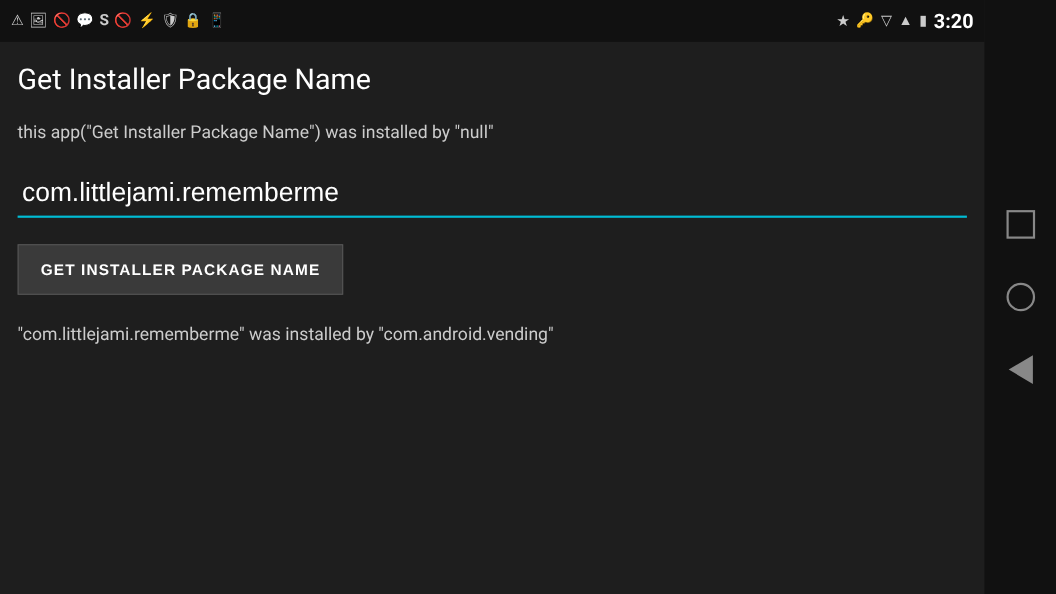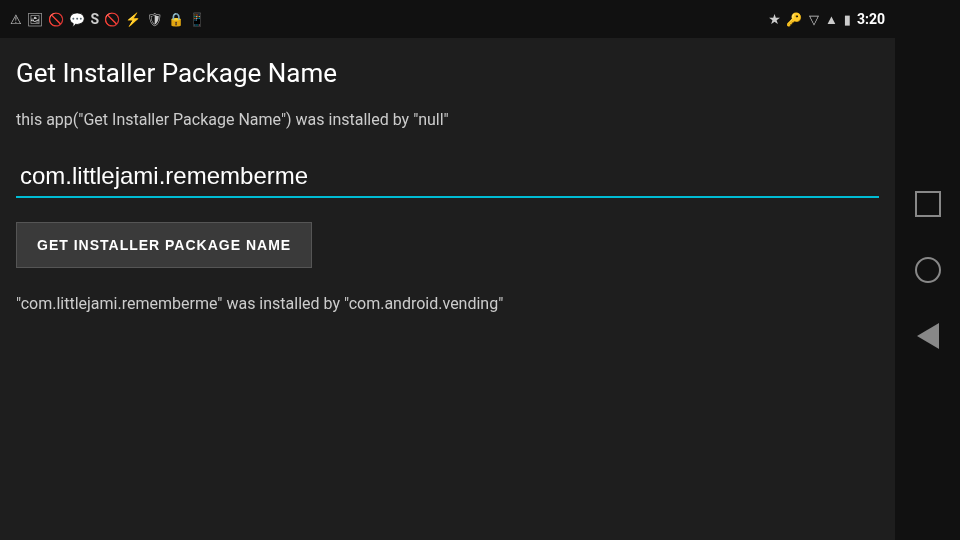--- a/index.html
+++ b/index.html
@@ -49,21 +49,21 @@
 
     .status-bar-right {
       display: flex;
       align-items: center;
       gap: 6px;
       font-size: 13px;
       color: #cccccc;
     }
 
     .status-time {
-      font-size: 14px;
+      font-size: 18px;
       font-weight: bold;
       color: #ffffff;
     }
 
     
     .app-content {
       flex: 1;
       padding: 20px 16px;
       display: flex;
       flex-direction: column;

